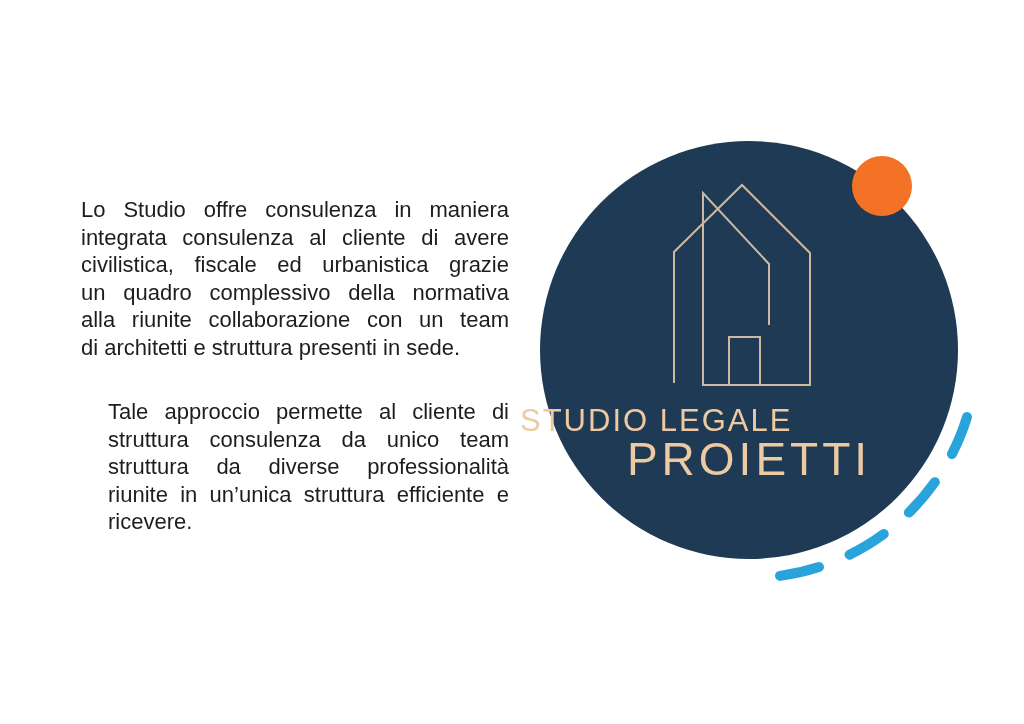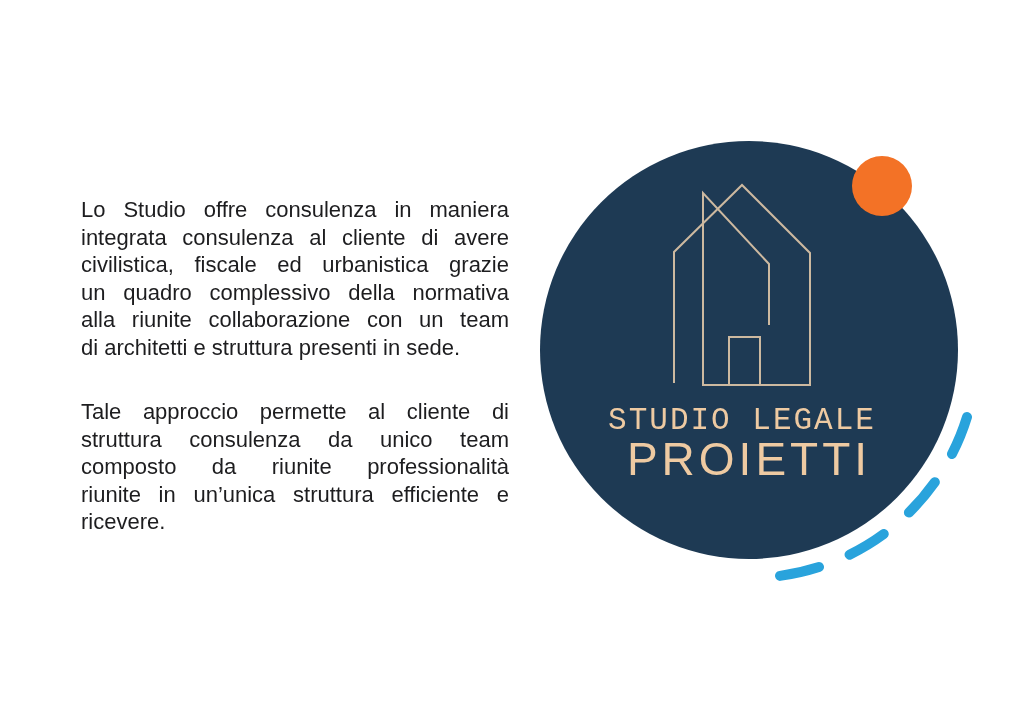--- a/index.html
+++ b/index.html
@@ -6,56 +6,56 @@
   #stage {
     position:relative; width:1024px; height:724px;
     background:var(--bg,#fff); overflow:hidden;
     font-family:"Liberation Sans", sans-serif;
   }
 
   
   .text-col { position:absolute; left:81px; top:196px; width:428px;
               color:var(--text,#1d1d1f); font-size:22px; line-height:27.5px; }
   .para { margin:0; }
-  .para + .para { margin-top:37px; }
+  .para + .para { margin-top:37px;margin-left:27px; }
   .ln { display:block; text-align:justify; text-align-last:justify; }
   .ln.last { text-align-last:left; }
 
   
   .navy-circle { position:absolute; left:540px; top:141px; width:418px; height:418px;
                  border-radius:50%; background:var(--navy,#1e3a54); }
   .orange-dot { position:absolute; left:852px; top:156px; width:60px; height:60px;
                 border-radius:50%; background:var(--orange,#f37226); }
   svg.overlay { position:absolute; left:0; top:0; width:1024px; height:724px; pointer-events:none; }
   .house-path { fill:none; stroke:var(--house,#cdb9a0); stroke-width:2; stroke-linejoin:miter; }
   .arc-path { fill:none; stroke:var(--blue,#29a3dc); stroke-width:10;
               stroke-linecap:round; stroke-dasharray:40 33; }
-  .logo-line1 { position:absolute; left:542px; top:403px; width:400px; text-align:center;
-                font-size:31px; letter-spacing:2px; color:var(--tan,#eecaa2); white-space:nowrap;font-family:Liberation Mono, monospace; }
+  .logo-line1 { position:absolute; left:520px; top:403px; width:400px; text-align:left;
+                font-size:31px; letter-spacing:2px; color:var(--tan,#eecaa2); white-space:nowrap; }
   .logo-line2 { position:absolute; left:549px; top:432px; width:400px; text-align:center;
                 font-size:46px; letter-spacing:4px; color:var(--tan,#eecaa2); white-space:nowrap; }
 </style>
 </head>
 <body>
 
 <div id="stage">
 
   <div class="text-col">
     <p class="para">
       <span class="ln">Lo Studio offre consulenza in maniera</span>
       <span class="ln">integrata consulenza al cliente di avere</span>
       <span class="ln">civilistica, fiscale ed urbanistica grazie</span>
       <span class="ln">un quadro complessivo della normativa</span>
       <span class="ln">alla riunite collaborazione con un team</span>
       <span class="ln last">di architetti e struttura presenti in sede.</span>
     </p>
     <p class="para">
       <span class="ln">Tale approccio permette al cliente di</span>
       <span class="ln">struttura consulenza da unico team</span>
-      <span class="ln">composto da riunite professionalità</span>
+      <span class="ln">struttura da diverse professionalità</span>
       <span class="ln">riunite in un’unica struttura efficiente e</span>
       <span class="ln last">ricevere.</span>
     </p>
   </div>
 
   <div>
     <div class="navy-circle"></div>
     <div class="orange-dot"></div>
 
     <svg class="overlay" viewBox="0 0 1024 724">

